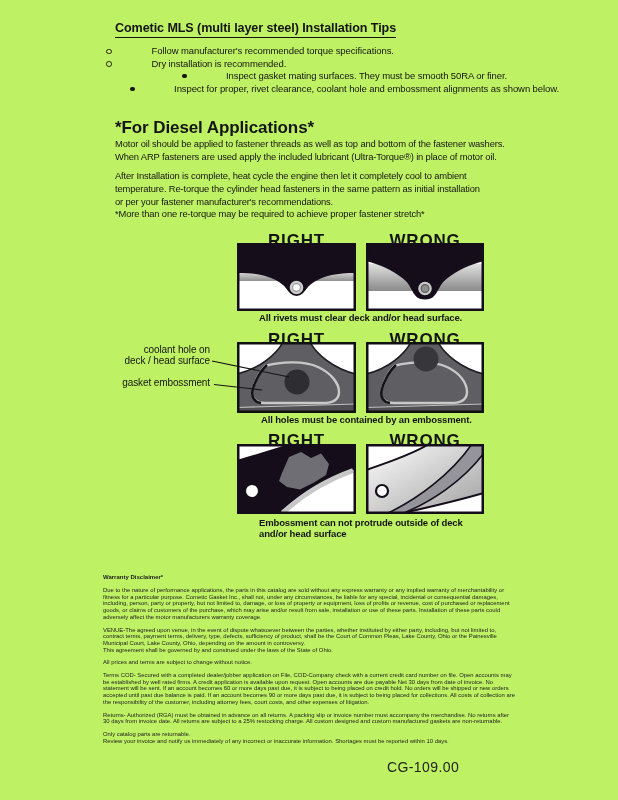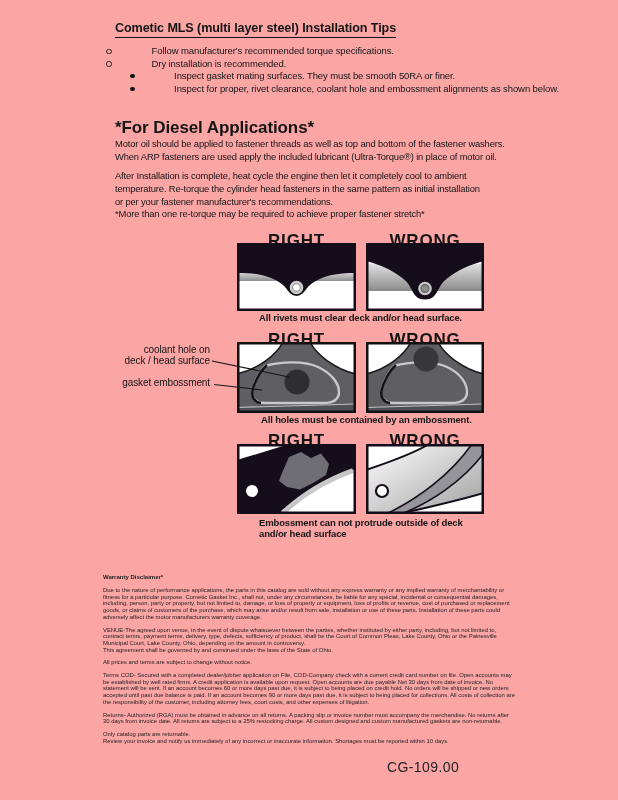--- a/index.html
+++ b/index.html
@@ -1,27 +1,27 @@
 <!DOCTYPE html>
 <html><head>
 <meta charset="utf-8">
 <style>
   html,body { margin:0; padding:0; background:#ffffff; }
   .page {
-    position:relative; width:618px; height:800px; background:#fca5a5;
+    position:relative; width:618px; height:800px; background:#bef264;
     font-family:"Liberation Sans", sans-serif; color:#141414; overflow:hidden;
   }
   .title {
     position:absolute; left:115px; top:21px; margin:0;
     font-size:12.6px; font-weight:bold; letter-spacing:-0.1px;
     border-bottom:1.7px solid #141414; padding-bottom:2px;
   }
   .tips { position:absolute; left:106px; top:45px; font-size:9.5px; line-height:12.7px; letter-spacing:-0.1px; }
   .tip { display:flex; align-items:flex-start; }
-  .tip.sub { margin-left:24px; }
+  .tip.sub { margin-left:24px;justify-content:center; }
   .ob { flex:0 0 auto; width:3.6px; height:3.6px; border:1px solid #222; border-radius:50%; margin:3.6px 4px 0 0; }
   .fb { flex:0 0 auto; width:4.6px; height:4.6px; background:#141414; border-radius:50%; margin:3.4px 3.5px 0 0; }
   .tip-text { white-space:pre-line;padding-left:36px; }
   .dieselh { position:absolute; left:115px; top:118px; margin:0; font-size:17px; font-weight:bold; letter-spacing:-0.1px; }
   .bp { position:absolute; left:115px; margin:0; font-size:9.4px; line-height:13px; letter-spacing:-0.15px; white-space:pre-line; }
   .p1 { top:137px; }
   .p2 { top:169px; }
   .pnote { top:207px; }
 
   .drow { position:absolute; left:0; width:618px; }

